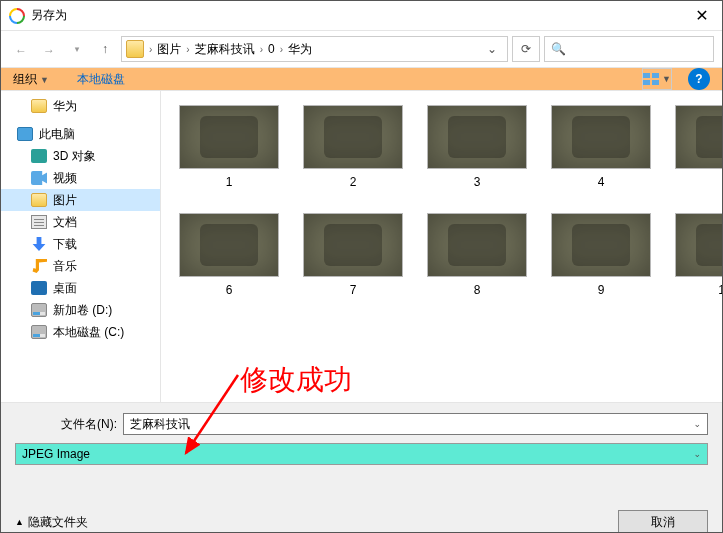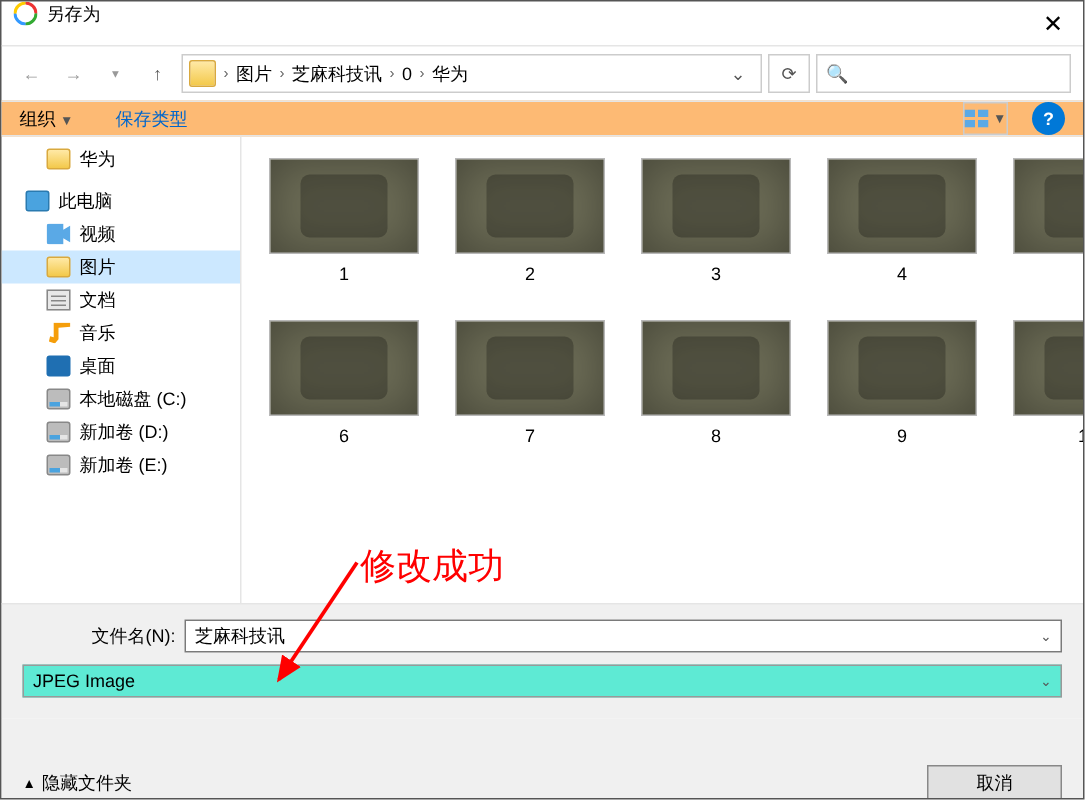--- a/index.html
+++ b/index.html
@@ -1,18 +1,18 @@
 <!DOCTYPE html>
 <html><head>
 <meta charset="utf-8">
 <style>
 * { box-sizing: border-box; margin: 0; padding: 0; font-family: "Microsoft YaHei", "Segoe UI", sans-serif; font-size: 12px; }
 body { background: #fff; width: 723px; height: 533px; border: 1px solid #555; overflow: hidden; position: relative; }
 
-.titlebar { height: 30px; display: flex; padding: 0 0 0 8px; border-bottom: 1px solid #e5e5e5; }
+.titlebar { height: 30px; display: flex; align-items: center; padding: 0 0 0 8px; border-bottom: 1px solid #e5e5e5; }
 .titlebar .logo { width: 16px; height: 16px; margin-right: 6px; }
 .titlebar .title { flex: 1; }
 .titlebar .close { width: 40px; height: 30px; display: flex; align-items: center; justify-content: center; font-size: 16px; }
 
 .navbar { height: 36px; display: flex; align-items: center; padding: 4px 8px; gap: 4px; }
 .nav-btn { width: 24px; height: 24px; display: flex; align-items: center; justify-content: center; color: #999; }
 .nav-btn.up { color: #555; }
 .breadcrumb { flex: 1; height: 26px; border: 1px solid #ccc; display: flex; align-items: center; padding: 0 4px; background: #fff; }
 .breadcrumb .folder-ico { width: 18px; height: 18px; background: linear-gradient(#ffe9a6,#f3c94b); border: 1px solid #d9a93e; border-radius: 2px; margin-right: 2px; }
 .breadcrumb .sep { color: #666; margin: 0 3px; font-size: 10px; }
@@ -48,21 +48,21 @@
 .side-item.pc { padding-left: 16px; margin-top: 6px; }
 
 .content { flex: 1; padding: 14px 8px 0 18px; overflow: auto; }
 .thumb-row { display: flex; gap: 24px; margin-bottom: 24px; }
 .thumb { width: 100px; display: flex; flex-direction: column; align-items: center; }
 .thumb .img { width: 100px; height: 64px; background: #6b6b55; border: 1px solid #b8b8b8; box-shadow: inset 0 0 30px rgba(0,0,0,0.35); position: relative; overflow: hidden; }
 .thumb .img::after { content:""; position:absolute; inset:10px 20px; background: rgba(0,0,0,0.25); border-radius: 6px; }
 .thumb .lbl { margin-top: 6px; text-align: center; }
 
 .annotation { position: absolute; left: 175px; top: 362px; pointer-events: none; }
-.annotation .txt { color: #ff0000; font-size: 24px; position: absolute; left: 64px; top: -2px; white-space: nowrap; }
+.annotation .txt { color: #ff0000; font-size: 28px; position: absolute; left: 64px; top: -2px; white-space: nowrap; }
 .annotation svg { position: absolute; left: 0; top: 0; }
 
 .bottom { border-top: 1px solid #e5e5e5; background: #f0f0f0; padding: 10px 14px 6px 14px; }
 .field-row { display: flex; align-items: center; margin-bottom: 8px; }
 .field-row .lbl { width: 108px; text-align: right; padding-right: 6px; }
 .field-row .inp { flex: 1; height: 22px; border: 1px solid #7a7a7a; background: #fff; padding: 0 6px; display: flex; align-items: center; justify-content: space-between; }
 .field-row .inp.sel { background: #5eead4; border-color:#999; }
 .field-row .dd { font-size: 9px; color: #555; }
 
 .footer { display: flex; align-items: center; padding: 8px 14px 10px; background: #f0f0f0; }
@@ -106,21 +106,21 @@
     <span class="bc-drop">⌄</span>
   </div>
   <div class="refresh">⟳</div>
   <div class="search">
     <span>🔍</span>
   </div>
 </div>
 
 <div class="toolbar">
   <span class="org"><span>组织</span><span class="drop">▼</span></span>
-  <span class="newf">保存类型</span>
+  <span class="newf">本地磁盘</span>
   <span class="spacer"></span>
   <div class="view-btn">
       <svg width="16" height="12" viewBox="0 0 16 12">
         <rect x="0" y="0" width="7" height="5" fill="#5aa9e6"></rect>
         <rect x="9" y="0" width="7" height="5" fill="#5aa9e6"></rect>
         <rect x="0" y="7" width="7" height="5" fill="#5aa9e6"></rect>
         <rect x="9" y="7" width="7" height="5" fill="#5aa9e6"></rect>
       </svg>
       <span class="drop" style="margin-left:3px">▼</span>
     </div>
@@ -132,50 +132,54 @@
     <div class="side-item">
         <span class="ico folder"></span>
         <span>华为</span>
       </div>
     <div class="side-item pc">
         <span class="ico pc"></span>
         <span>此电脑</span>
       </div>
     <div id="side-list">
         <div class="side-item">
+          <span class="ico cube"></span>
+          <span>3D 对象</span>
+        </div>
+        <div class="side-item">
           <span class="ico video"></span>
           <span>视频</span>
         </div>
         <div class="side-item selected">
           <span class="ico folder"></span>
           <span>图片</span>
         </div>
         <div class="side-item">
           <span class="ico doc"></span>
           <span>文档</span>
         </div>
         <div class="side-item">
+          <span class="ico dl"></span>
+          <span>下载</span>
+        </div>
+        <div class="side-item">
           <span class="ico music"></span>
           <span>音乐</span>
         </div>
         <div class="side-item">
           <span class="ico desk"></span>
           <span>桌面</span>
         </div>
         <div class="side-item">
           <span class="ico disk"></span>
+          <span>新加卷 (D:)</span>
+        </div>
+        <div class="side-item">
+          <span class="ico disk"></span>
           <span>本地磁盘 (C:)</span>
-        </div>
-        <div class="side-item">
-          <span class="ico disk"></span>
-          <span>新加卷 (D:)</span>
-        </div>
-        <div class="side-item">
-          <span class="ico disk"></span>
-          <span>新加卷 (E:)</span>
         </div>
       </div>
   </div>
   <div class="content">
     <div id="thumbs">
         <div class="thumb-row">
           <div class="thumb">
             <div class="img"></div>
             <div class="lbl">1</div>
           </div>

